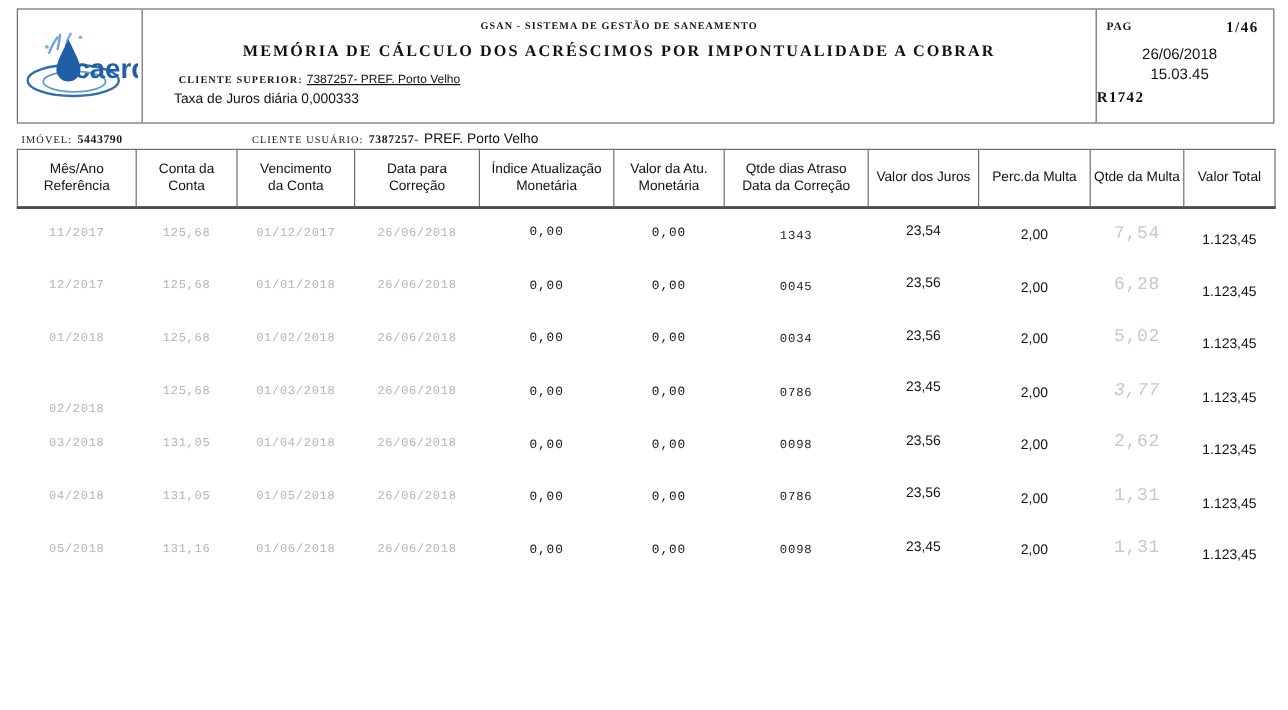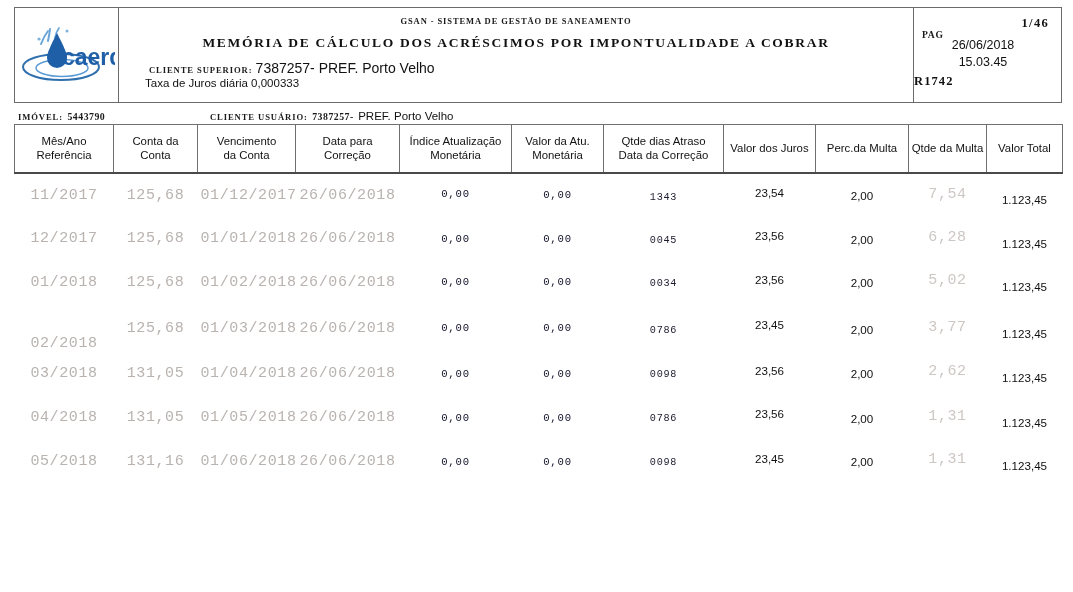--- a/index.html
+++ b/index.html
@@ -83,41 +83,42 @@
   .cliente-line .lbl {
     font-family: "Liberation Serif", serif;
     font-weight: bold;
     font-size: 8.6px;
     letter-spacing: 0.9px;
     color: #1a1a1a;
     text-align: right;
   }
   .cliente-line .val {
     font-family: "Liberation Sans", sans-serif;
-    font-size: 14px;
+    font-size: 10px;
     color: #111;
+    text-decoration: underline;
   }
   .taxa-line {
     position: absolute;
     left: 26px;
     top: 69px;
     font-size: 11.5px;
     color: #111;
     white-space: nowrap;
   }
 
   .pag-row {
     position: relative;
     height: 18px;
     margin-top: 9px;
   }
   .pag-label {
     position: absolute;
     left: 8px;
-    top: 12px;
+    top: 0;
     font-family: "Liberation Serif", serif;
     font-weight: bold;
     font-size: 9.6px;
     letter-spacing: 0.7px;
     color: #1a1a1a;
   }
   .pag-value {
     position: absolute;
     left: 0; right: 12px;
     top: -1px;
@@ -150,21 +151,21 @@
   #subheader {
     position: absolute;
     left: 14px;
     top: 106px;
     width: 1048px;
     height: 16px;
     white-space: nowrap;
   }
   .sub-lbl {
     font-family: "Liberation Serif", serif;
-    font-weight: bold;
+    font-weight: normal;
     font-size: 8.6px;
     letter-spacing: 0.9px;
     color: #1a1a1a;
   }
   .sub-val {
     font-family: "Liberation Serif", serif;
     font-weight: bold;
     font-size: 9.8px;
     letter-spacing: 0.5px;
     color: #1a1a1a;
@@ -210,21 +211,21 @@
     height: 44px;
     vertical-align: middle;
     text-align: center;
     padding: 0 3px;
     box-sizing: border-box;
   }
 
   
   .mono-faint {
     font-family: "Liberation Mono", "DejaVu Sans Mono", monospace;
-    font-size: 15px;
+    font-size: 10px;
     letter-spacing: 0.6px;
     color: #b9b3b0;
   }
   .mono-dark {
     font-family: "Liberation Mono", "DejaVu Sans Mono", monospace;
     font-size: 10.6px;
     letter-spacing: 0.8px;
     color: #101028;
   }
   .mono-mid {
@@ -490,21 +491,21 @@
           <td>
             <span class="cell-inner mono-mid" style="position: relative; top: 2px;">0786</span>
           </td>
           <td>
             <span class="cell-inner sans-dark" style="position: relative; top: -4px;">23,45</span>
           </td>
           <td>
             <span class="cell-inner sans-dark" style="position: relative; top: 1px;">2,00</span>
           </td>
           <td>
-            <span class="cell-inner mono-faint2" style="position: relative; top: -1px;">3,77</span>
+            <span class="cell-inner mono-faint2" style="position: relative; top: -1px; font-style: italic;">3,77</span>
           </td>
           <td>
             <span class="cell-inner sans-dark" style="position: relative; top: 5px;">1.123,45</span>
           </td>
         </tr>
         <tr>
           <td>
             <span class="cell-inner mono-faint" style="position: relative; top: 0px;">03/2018</span>
           </td>
           <td>

